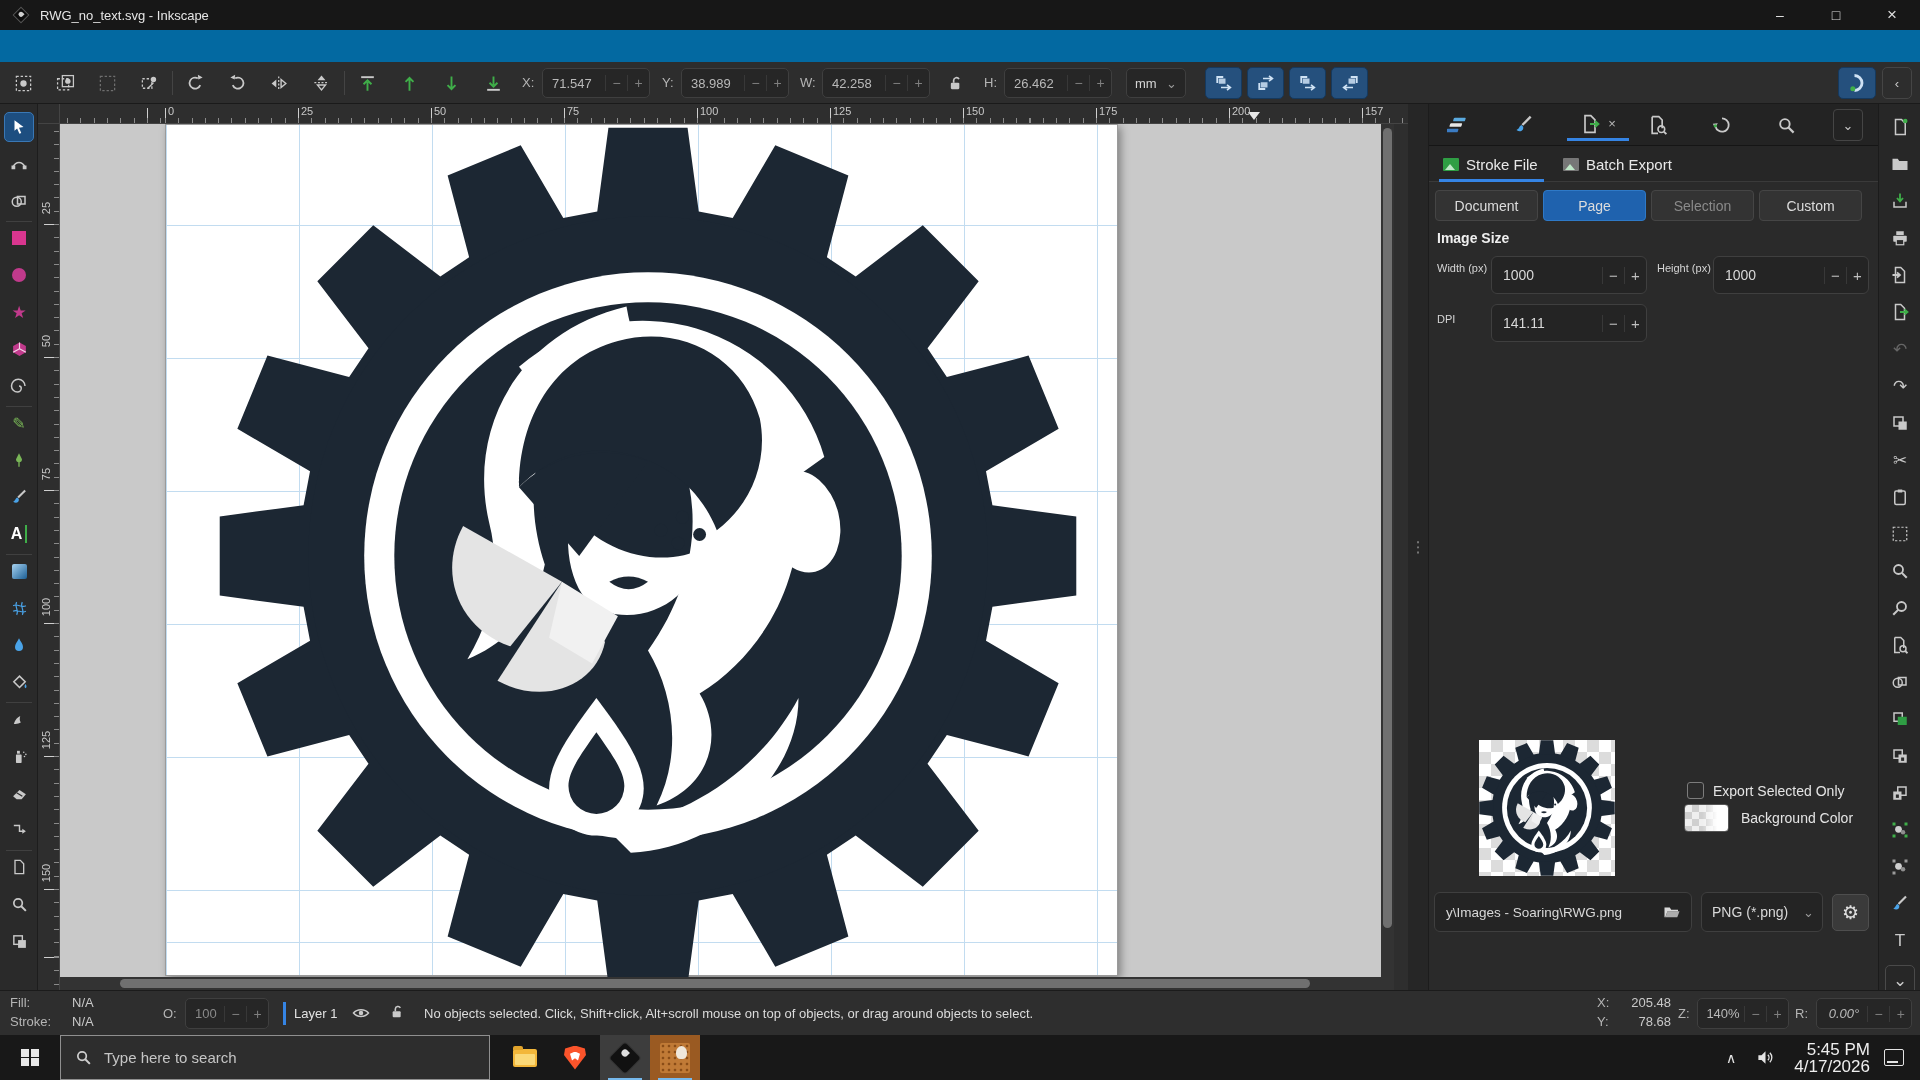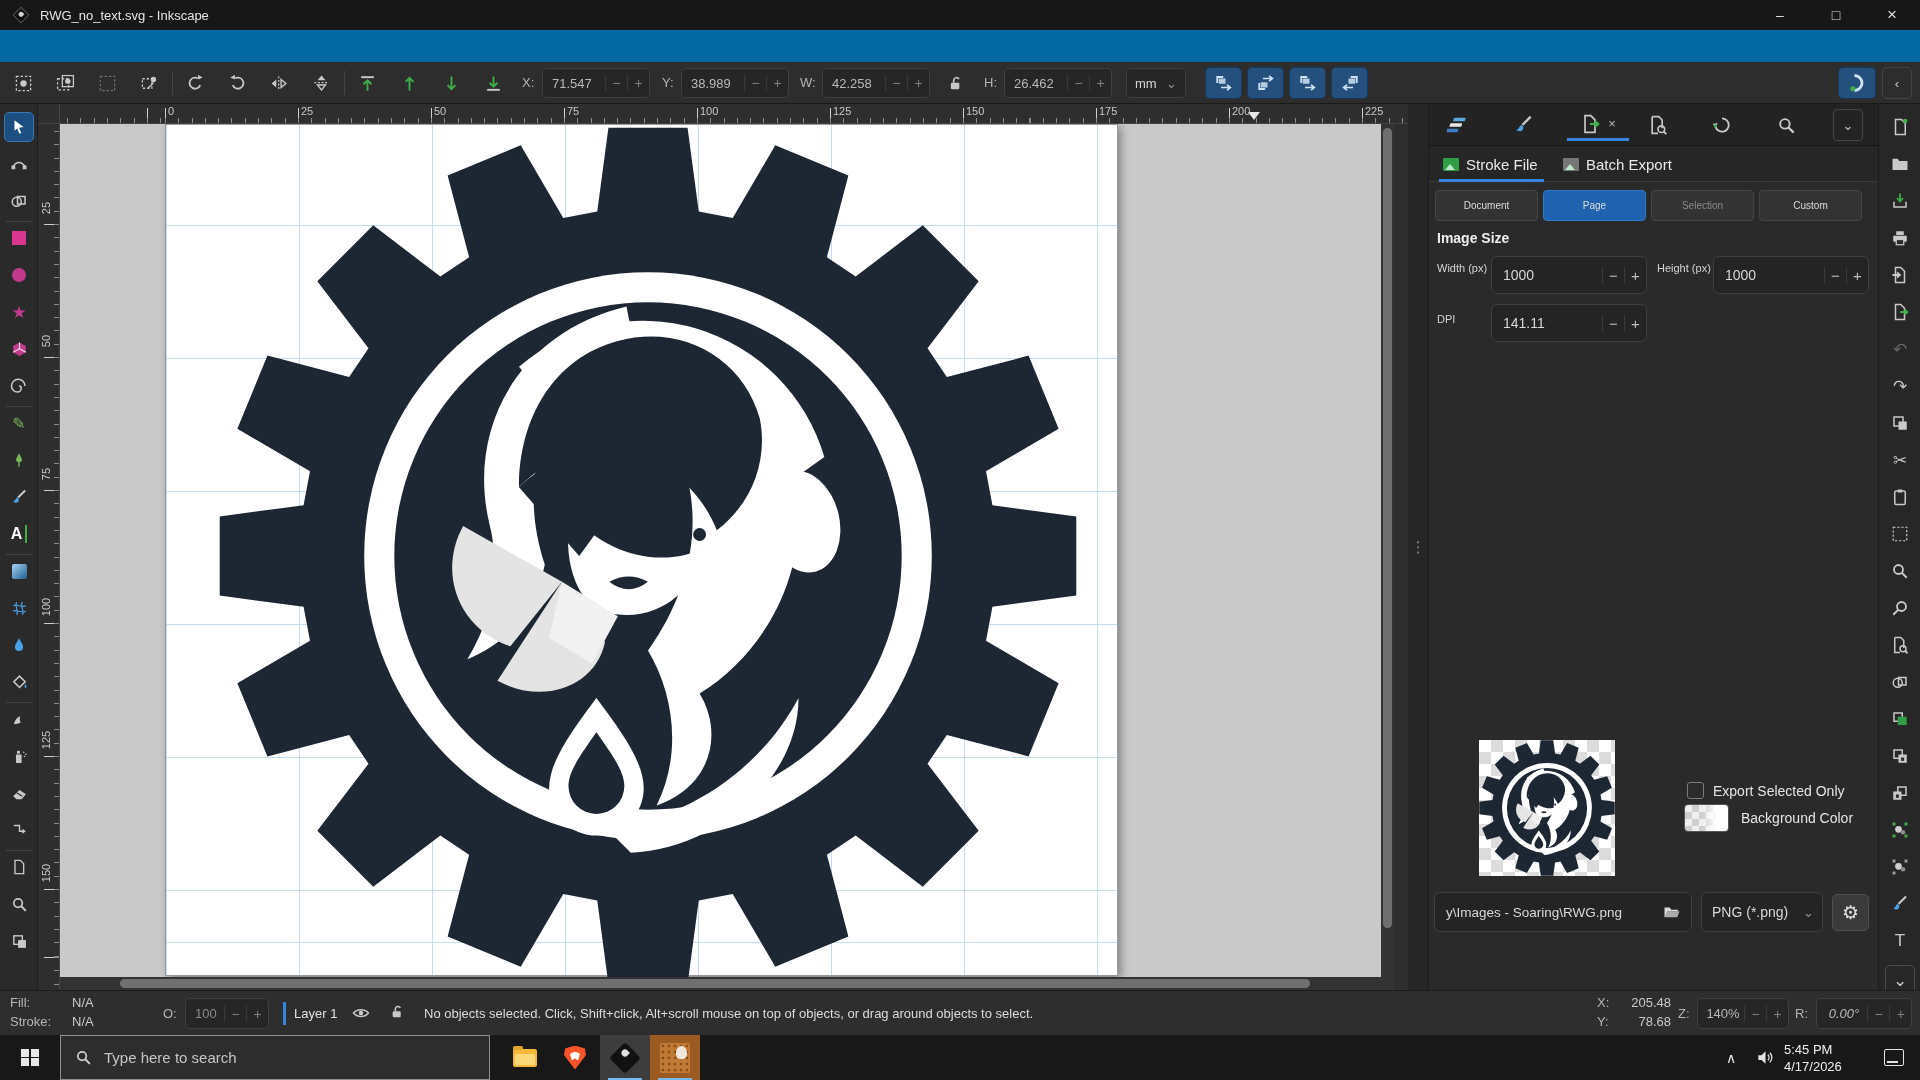--- a/index.html
+++ b/index.html
@@ -77,21 +77,21 @@
   #panel{position:absolute;left:1428px;top:104px;width:450px;height:886px;background:#2a2a2a;border-left:1px solid #1c1c1c;}
   #dlg-tabs{position:absolute;left:0;top:0;width:450px;height:42px;background:#232323;border-bottom:1px solid #151515;}
   .dlgtab{position:absolute;top:5px;width:34px;height:32px;display:flex;align-items:center;justify-content:center;color:#c9c9c9;}
   .dlgtab.active-underline{border-bottom:3px solid var(--accent);}
   #exp-tabs{position:absolute;left:0;top:42px;width:450px;height:36px;border-bottom:1px solid #3a3a3a;background:#262626;}
   .exptab{position:absolute;top:0;height:36px;display:flex;align-items:center;gap:7px;color:#e8e8e8;font-size:15px;}
   .exptab .underline{position:absolute;left:-4px;right:-6px;bottom:0;height:3px;background:var(--accent);}
   .imgic{width:16px;height:13px;background:#2f9e44;position:relative;border-radius:1px;}
   .imgic::after{content:"";position:absolute;left:2px;bottom:1px;border-left:5px solid transparent;border-right:5px solid transparent;border-bottom:6px solid #bfe8c8;}
   .imgic.gray{background:#777;}
-  .scope{position:absolute;top:86px;width:103px;height:31px;border:1px solid #454545;background:#333;border-radius:4px;display:flex;align-items:center;justify-content:center;color:#dcdcdc;font-size:10px;}
+  .scope{position:absolute;top:86px;width:103px;height:31px;border:1px solid #454545;background:#333;border-radius:4px;display:flex;align-items:center;justify-content:center;color:#dcdcdc;font-size:14px;}
   .scope.selected{background:#1f62ae;border-color:#2e79c7;}
   .scope.dim{color:#8a8a8a;}
   #imgsize-title{position:absolute;left:8px;top:126px;font-weight:bold;color:#efefef;font-size:14px;}
   .pfield{position:absolute;height:38px;background:#242424;border:1px solid #3f3f3f;border-radius:6px;display:flex;align-items:center;color:#d8d8d8;}
   .pfield .val{flex:1;padding-left:11px;font-size:14px;}
   .pfield .spin{font-size:15px;color:#bfbfbf;}
   .plabel{position:absolute;color:#d5d5d5;font-size:11px;line-height:16px;}
   #preview{position:absolute;left:50px;top:636px;width:136px;height:136px;
     background:conic-gradient(#dcdcdc 25%,#fff 0 50%,#dcdcdc 0 75%,#fff 0);background-size:24px 24px;}
   #chkrow{position:absolute;left:258px;top:678px;display:flex;align-items:center;gap:9px;}
@@ -135,21 +135,21 @@
   .folder-ic::before{content:"";position:absolute;left:0;top:-3px;width:10px;height:4px;background:#e2a42c;border-radius:2px 2px 0 0;}
   .folder-ic::after{content:"";position:absolute;left:2px;top:5px;width:20px;height:11px;background:#fbd978;border-radius:1px;}
   .brave-ic{width:22px;height:24px;background:#fb542b;clip-path:polygon(50% 0,95% 12%,100% 40%,50% 100%,0 40%,5% 12%);position:relative;}
   .brave-ic::after{content:"";position:absolute;left:6px;top:6px;width:10px;height:9px;background:#fff;clip-path:polygon(50% 0,100% 25%,80% 100%,50% 75%,20% 100%,0 25%);}
   .ink-ic{width:22px;height:22px;background:#111;transform:rotate(45deg);border-radius:3px;position:relative;box-shadow:0 0 0 1px #333;}
   .ink-ic::after{content:"";position:absolute;left:4px;top:4px;width:7px;height:7px;background:#dfdfdf;border-radius:50% 0 50% 50%;}
   .game-ic{width:30px;height:30px;border-radius:2px;background:#c07a36;background-image:radial-gradient(#8a4d17 1.5px,transparent 1.6px);background-size:6px 6px;position:relative;}
   .game-ic::after{content:"";position:absolute;right:3px;top:3px;width:11px;height:13px;background:#efe7da;border-radius:50% 50% 40% 40%;}
   #tray{margin-left:auto;display:flex;align-items:center;gap:4px;padding-right:6px;}
   .trayit{display:flex;align-items:center;justify-content:center;width:30px;height:45px;color:#e4e4e4;}
-  #clock{width:86px;text-align:left;color:#eee;font-size:13px;line-height:17px;}
+  #clock{width:86px;text-align:right;color:#eee;font-size:17px;line-height:17px;}
   #action-ic{width:20px;height:17px;border:1.6px solid #e4e4e4;border-radius:2px;position:relative;}
   #action-ic::after{content:"";position:absolute;left:2px;bottom:2px;width:11px;height:1.6px;background:#e4e4e4;}
 </style>
 </head>
 <body>
 
 <svg width="0" height="0" style="position:absolute">
   <defs>
     <symbol id="i-mag" viewBox="0 0 24 24">
         <circle cx="10" cy="10" r="6" fill="none" stroke="currentColor" stroke-width="2.4"></circle>
@@ -652,21 +652,21 @@
       <div id="hruler-marker" style="left:1188px"></div>
     <span class="hnum" style="left: 108px;">0</span>
         <span class="hnum" style="left: 241px;">25</span>
         <span class="hnum" style="left: 374px;">50</span>
         <span class="hnum" style="left: 507px;">75</span>
         <span class="hnum" style="left: 640px;">100</span>
         <span class="hnum" style="left: 773px;">125</span>
         <span class="hnum" style="left: 906px;">150</span>
         <span class="hnum" style="left: 1039px;">175</span>
         <span class="hnum" style="left: 1172px;">200</span>
-        <span class="hnum" style="left: 1305px;">225</span>
+        <span class="hnum" style="left: 1305px;">157</span>
       </div>
     <div id="vruler">
         <span class="vnum" style="top: 78px;">25</span>
         <span class="vnum" style="top: 211px;">50</span>
         <span class="vnum" style="top: 344px;">75</span>
         <span class="vnum" style="top: 477px;">100</span>
         <span class="vnum" style="top: 610px;">125</span>
         <span class="vnum" style="top: 743px;">150</span>
       </div>
     <div id="viewport">

